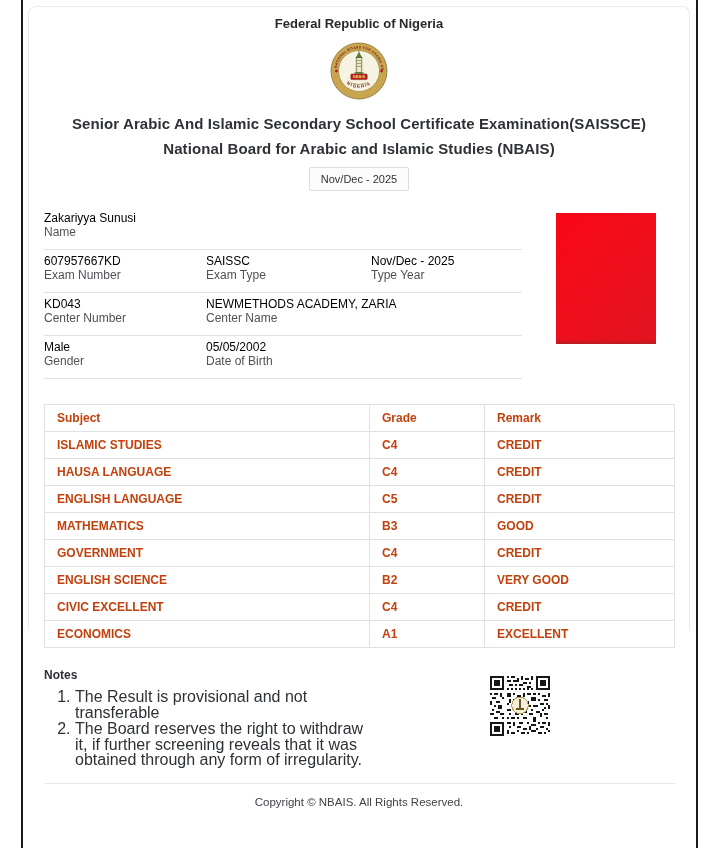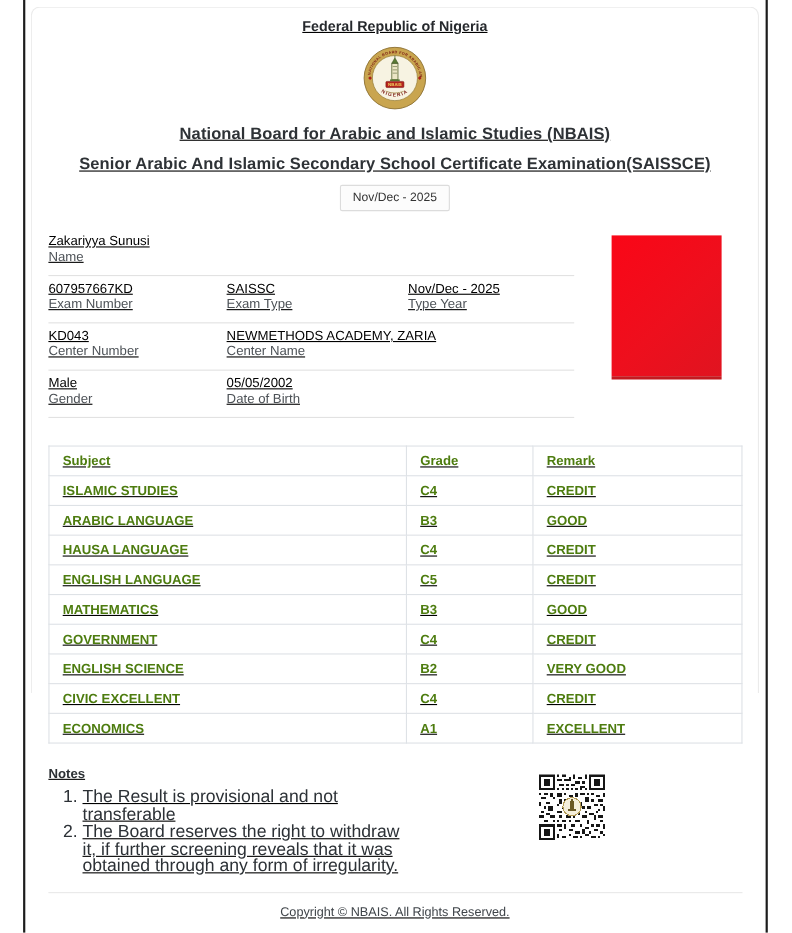--- a/index.html
+++ b/index.html
@@ -16,21 +16,20 @@
   .page-edge.right { left: 696px; }
 
   .card {
     position: absolute;
     left: 28px; top: 6px;
     width: 662px; height: 624px;
     background: #fff;
     border: 1px solid #ebebeb;
     border-bottom: none;
     border-radius: 8px 8px 0 0;
-    text-decoration: underline;
   }
 
   
   .country-title {
     margin-top: 9px;
     text-align: center;
     font-size: 13px; font-weight: 700; color: #26292d;
   }
   .logo-wrap { text-align: center; margin-top: 11px; }
   .title-line {
@@ -73,21 +72,21 @@
     margin: 25px 14px 0 15px;
     width: 631px;
     border-collapse: collapse;
     font-size: 12px;
   }
   .results-table th, .results-table td {
     border: 1px solid #dee2e6;
     padding: 6px 12px;
     text-align: left;
     line-height: 14px;
-    color: #4d7c0f;
+    color: #c2410c;
   }
   .results-table th { font-weight: 600; }
   .results-table td.subject-cell { font-weight: 700; }
   .results-table td.grade-cell,
   .results-table td.remark-cell  { font-weight: 700; }
 
   
   .notes-section { position: relative; margin-top: 20px; padding-left: 15px; }
   .notes-title { font-size: 12px; font-weight: 600; color: #2c3034; }
   .notes-list {
@@ -144,22 +143,22 @@
         <rect x="24.6" y="30.2" width="8.8" height="1.6" fill="#5a7a34"></rect>
       </g>
       <g>
         <rect x="20.8" y="32" width="16.4" height="5.6" rx="1" fill="#b3231c" stroke="#7a1510" stroke-width="0.5"></rect>
         <text x="29" y="36.3" font-size="4" font-weight="bold" fill="#f0d060" text-anchor="middle">NBAIS</text>
       </g>
       <path d="M 21 41 Q 29 44 37 41" stroke="#9c8340" stroke-width="0.6" fill="none"></path>
     </svg>
   </div>
 
+  <div class="title-line title-exam">Senior Arabic And Islamic Secondary School Certificate Examination(SAISSCE)</div>
   <div class="title-line title-org">National Board for Arabic and Islamic Studies (NBAIS)</div>
-  <div class="title-line title-exam">Senior Arabic And Islamic Secondary School Certificate Examination(SAISSCE)</div>
 
   <div class="badge-wrap">
     <span class="session-badge">Nov/Dec - 2025</span>
   </div>
 
   <div class="info-section">
     <div class="student-photo"></div>
 
     <div class="info-left">
       <div class="info-row">
@@ -219,25 +218,20 @@
         <th>Subject</th>
         <th>Grade</th>
         <th>Remark</th>
       </tr>
     </thead>
     <tbody>
       <tr>
         <td class="subject-cell">ISLAMIC STUDIES</td>
         <td class="grade-cell">C4</td>
         <td class="remark-cell">CREDIT</td>
-      </tr>
-      <tr>
-        <td class="subject-cell">ARABIC LANGUAGE</td>
-        <td class="grade-cell">B3</td>
-        <td class="remark-cell">GOOD</td>
       </tr>
       <tr>
         <td class="subject-cell">HAUSA LANGUAGE</td>
         <td class="grade-cell">C4</td>
         <td class="remark-cell">CREDIT</td>
       </tr>
       <tr>
         <td class="subject-cell">ENGLISH LANGUAGE</td>
         <td class="grade-cell">C5</td>
         <td class="remark-cell">CREDIT</td>

